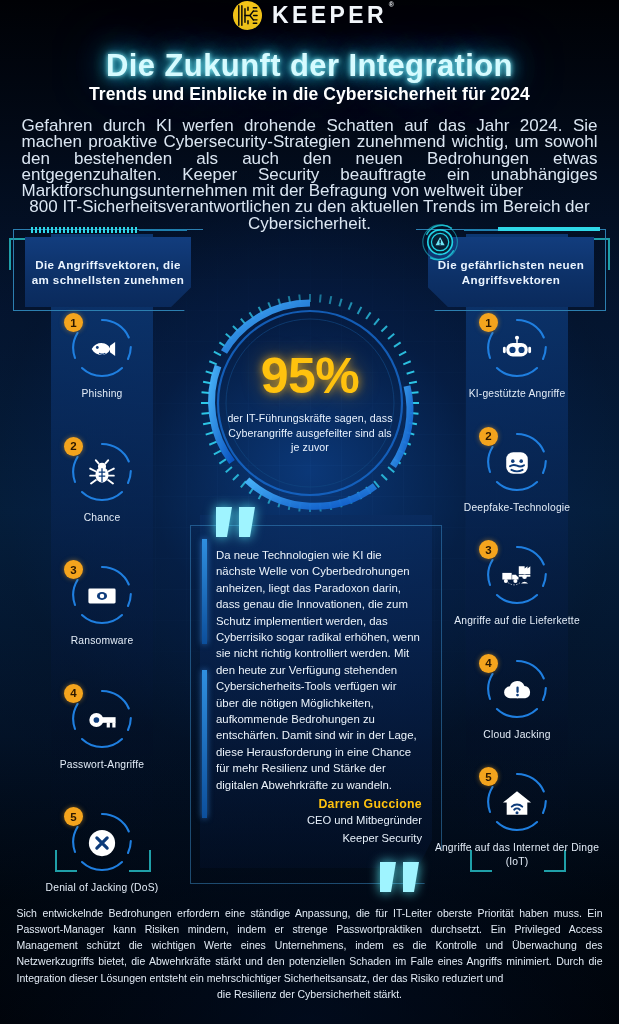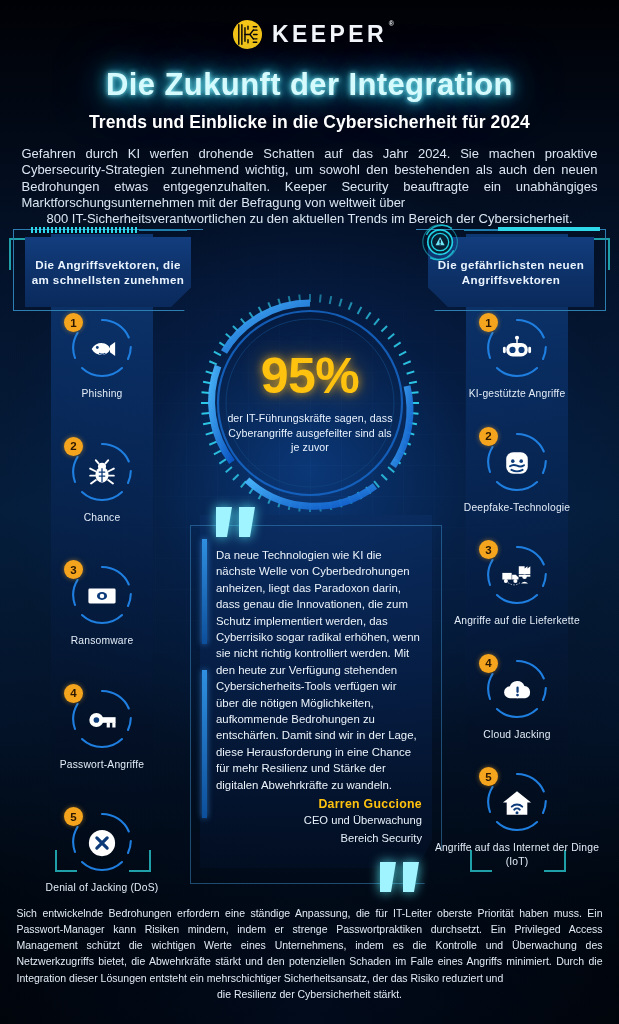--- a/index.html
+++ b/index.html
@@ -22,41 +22,41 @@
     background-image:
       linear-gradient(rgba(90,170,255,.25) 1px, transparent 1px),
       linear-gradient(90deg, rgba(90,170,255,.25) 1px, transparent 1px);
     background-size:31px 31px;
     -webkit-mask-image:radial-gradient(ellipse 62% 36% at 50% 47%, #000 10%, transparent 78%);
             mask-image:radial-gradient(ellipse 62% 36% at 50% 47%, #000 10%, transparent 78%);
   }
 
   
   #header { position:absolute; left:0; right:0; top:0; height:214px; }
-  .logo-wrap { display:flex; align-items:center; justify-content:center; gap:9px; padding-top:19px; }
+  .logo-wrap { display:flex; align-items:center; justify-content:center; gap:9px; }
   .logo-mark { width:31px; height:31px; }
   .logo-text {
     font-size:23px; font-weight:700; letter-spacing:3.4px; color:#f2f6fb;
     position:relative; line-height:1;
   }
   .logo-reg { position:absolute; top:-3px; right:-7px; font-size:7px; letter-spacing:0; }
 
   #main-title {
     text-align:center; margin-top:17px;
     font-size:31px; font-weight:700; letter-spacing:.4px;
     color:#d6fbff;
     text-shadow:0 0 5px #8cf5ff, 0 0 14px #35d9f6, 0 0 32px #13a5d8, 0 0 54px rgba(20,150,210,.65);
   }
   #subtitle {
-    text-align:center; margin-top:9px;
+    text-align:center; 
     font-size:17.5px; font-weight:700; color:#ffffff; letter-spacing:.1px;
   }
   #intro {
     margin:13px auto 0; width:576px;
-    font-size:13px; line-height:16.3px; color:#dbe6f2; text-align:justify;
+    font-size:17px; line-height:16.3px; color:#dbe6f2; text-align:justify;
   }
   #intro .lastline { display:block; text-align:center; }
 
   
   .column { position:absolute; top:225px; width:186px; height:647px; }
   #col-left  { left:9px; }
   #col-right { right:9px; }
 
   .col-frame { position:absolute; inset:0; }
   .col-frame .bracket {
@@ -565,22 +565,22 @@
     <svg class="qm-svg" viewBox="0 0 46 34" width="46" height="34">
       <path d="M2 2 h16 l-5 30 H2 Z" fill="#9ff4ff"></path>
       <path d="M25 2 h16 l-5 30 H25 Z" fill="#9ff4ff"></path>
     </svg>
   </span>
 
   <div id="quote-text">Da neue Technologien wie KI die nächste Welle von Cyberbedrohungen anheizen, liegt das Paradoxon darin, dass genau die Innovationen, die zum Schutz implementiert werden, das Cyberrisiko sogar radikal erhöhen, wenn sie nicht richtig kontrolliert werden. Mit den heute zur Verfügung stehenden Cybersicherheits-Tools verfügen wir über die nötigen Möglichkeiten, aufkommende Bedrohungen zu entschärfen. Damit sind wir in der Lage, diese Herausforderung in eine Chance für mehr Resilienz und Stärke der digitalen Abwehrkräfte zu wandeln.</div>
 
   <div id="quote-attrib">
     <div id="q-name">Darren Guccione</div>
-    <div id="q-role">CEO und Überwachung</div>
-    <div id="q-role">Bereich Security</div>
+    <div id="q-role">CEO und Mitbegründer</div>
+    <div id="q-role">Keeper Security</div>
   </div>
 
   <span class="quote-mark" id="qm-close">
     <svg class="qm-svg" viewBox="0 0 46 34" width="46" height="34">
       <path d="M2 2 h16 l-5 30 H2 Z" fill="#9ff4ff"></path>
       <path d="M25 2 h16 l-5 30 H25 Z" fill="#9ff4ff"></path>
     </svg>
   </span>
 </div>
 

